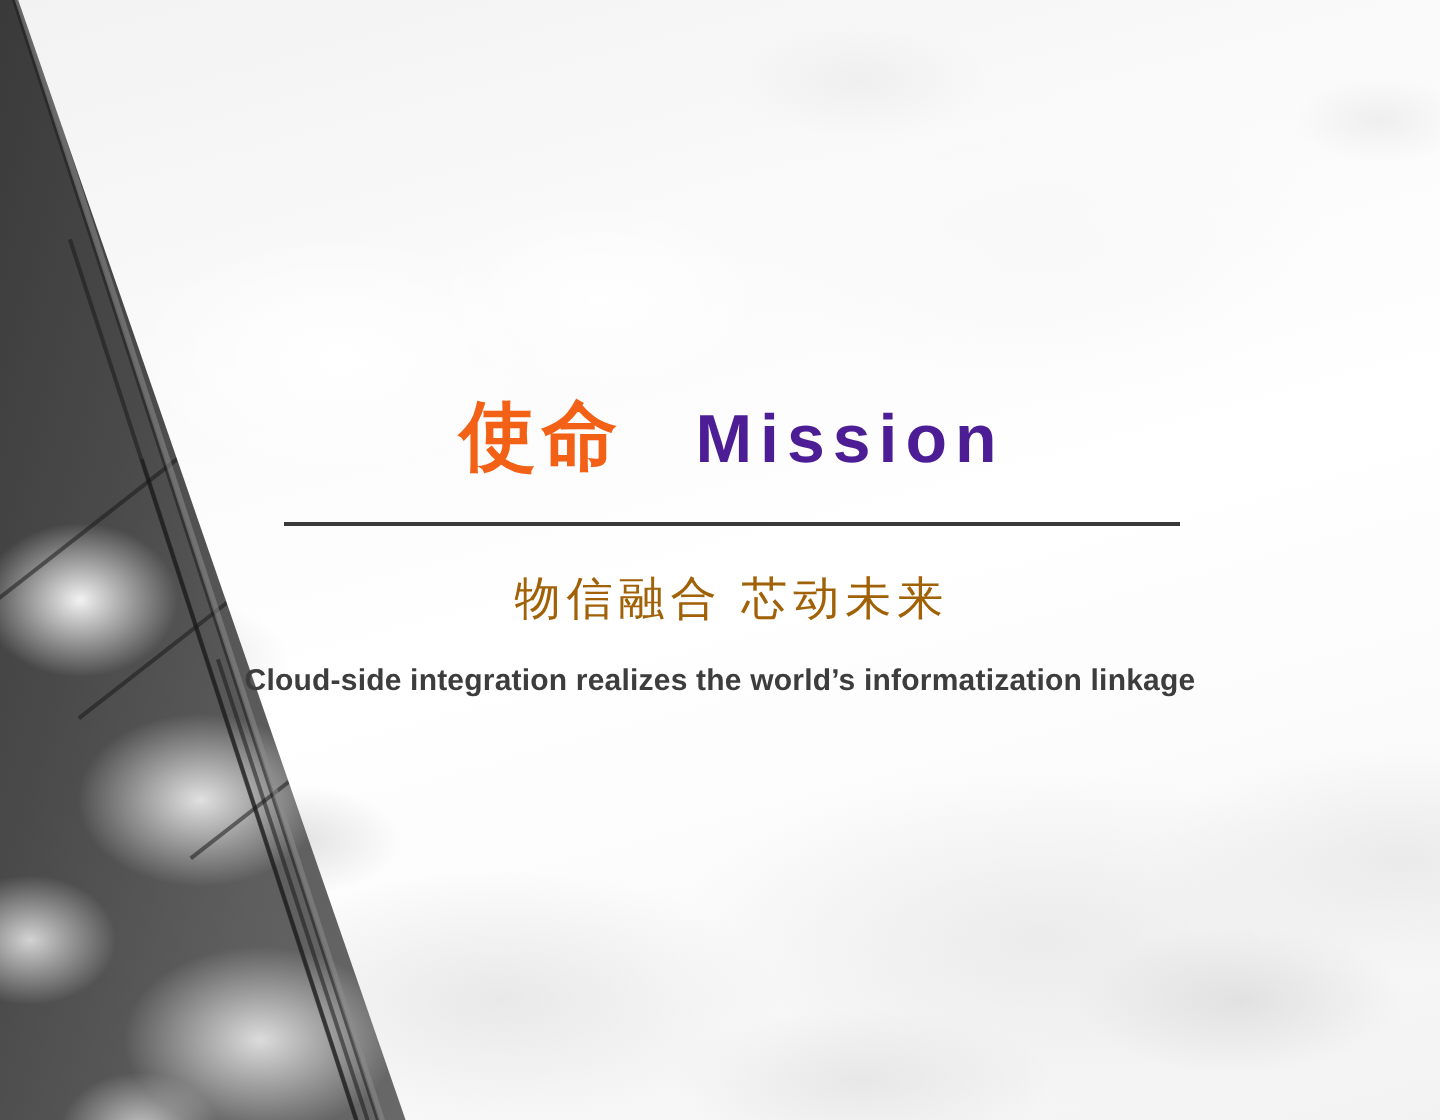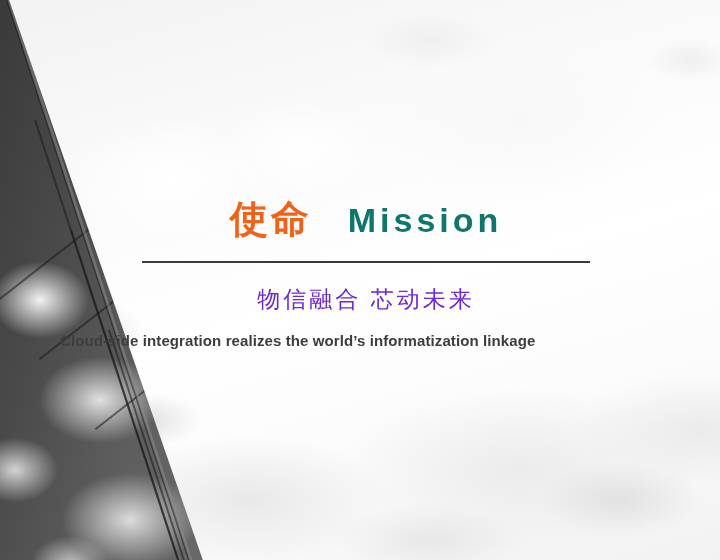--- a/index.html
+++ b/index.html
@@ -120,21 +120,21 @@
   .title-cn {
     font-size: 38px;
     font-weight: 700;
     color: #f26116;
     letter-spacing: 3px;
     line-height: 1;
   }
   .title-en {
     font-size: 34px;
     font-weight: 700;
-    color: #0f766e;
+    color: #4c1d95;
     letter-spacing: 4px;
     line-height: 1;
     margin-left: 36px;
   }
 
   .divider {
     position: absolute;
     left: 142px;
     top: 233px;
     width: 448px;
@@ -143,30 +143,31 @@
   }
 
   .subtitle-cn {
     position: absolute;
     left: 142px;
     top: 256px;
     width: 448px;
     text-align: center;
     font-size: 23px;
     font-weight: 500;
-    color: #6d28d9;
+    color: #a16207;
     letter-spacing: 3px;
     white-space: nowrap;
   }
 
   .desc {
     position: absolute;
     left: 60px;
     top: 300px;
     width: 600px;
+    text-align: center;
   }
   .desc-line {
     font-size: 15px;
     font-weight: 600;
     color: #3d3d3d;
     letter-spacing: 0.1px;
     line-height: 25px;
     white-space: nowrap;
   }
 </style>

